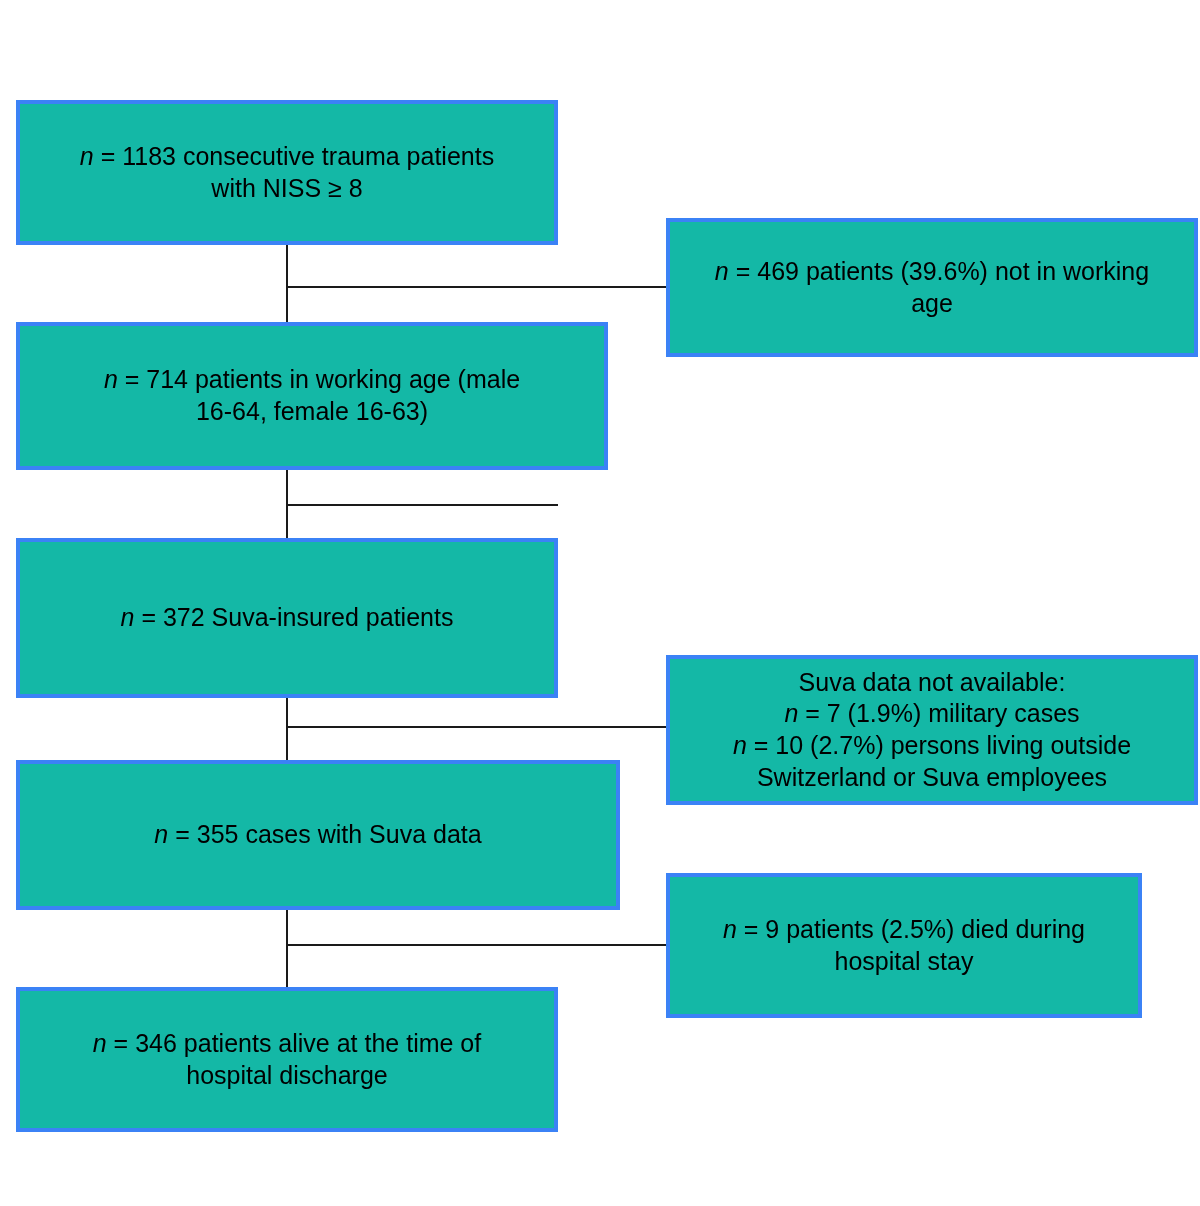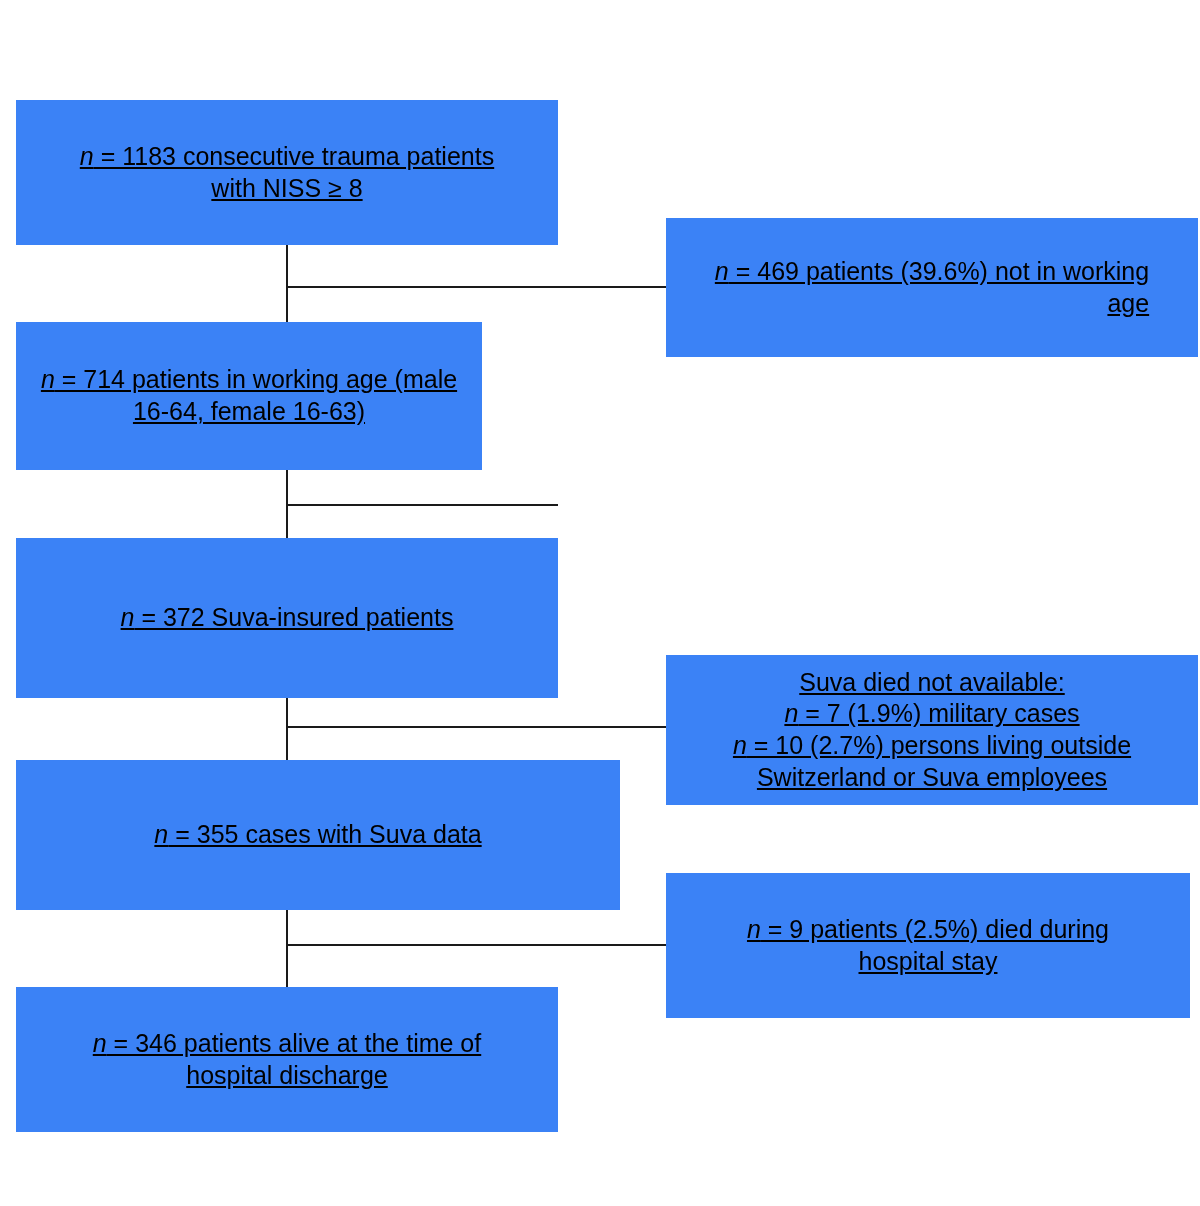--- a/index.html
+++ b/index.html
@@ -12,27 +12,26 @@
     width: 1200px;
     height: 1206px;
     background: #ffffff;
     font-family: "Liberation Sans", sans-serif;
     overflow: hidden;
   }
   .node-box {
     position: absolute;
     box-sizing: border-box;
     border: 4px solid #3b82f6;
-    background: #3b82f6;
+    background: #14b8a6;
     display: flex;
     align-items: center;
     justify-content: center;
     text-align: center;
     z-index: 2;
-    text-decoration: underline;
   }
   .node-text {
     font-size: 25px;
     line-height: 1.27;
     color: #000000;
     padding: 0 14px;
     white-space: pre-line;
   }
   .node-text em {
     font-style: italic;
@@ -60,49 +59,49 @@
   <div class="connector h-line" style="left:286px; top:726px; width:381px;"></div>
 
   <div class="connector v-line" style="left:286px; top:910px; height:77px;"></div>
   <div class="connector h-line" style="left:286px; top:944px; width:381px;"></div>
 
   <div class="node-box" style="left:16px; top:100px; width:542px; height:145px;">
     <div class="node-text"><em>n</em><span> = 1183 consecutive trauma patients
 with NISS ≥ 8</span></div>
   </div>
 
-  <div class="node-box" style="left:16px; top:322px; width:466px; height:148px;">
+  <div class="node-box" style="left:16px; top:322px; width:592px; height:148px;">
     <div class="node-text"><em>n</em><span> = 714 patients in working age (male
 16-64, female 16-63)</span></div>
   </div>
 
   <div class="node-box" style="left:16px; top:538px; width:542px; height:160px;">
     <div class="node-text"><em>n</em><span> = 372 Suva-insured patients</span></div>
   </div>
 
   <div class="node-box" style="left:16px; top:760px; width:604px; height:150px;">
     <div class="node-text"><em>n</em><span> = 355 cases with Suva data</span></div>
   </div>
 
   <div class="node-box" style="left:16px; top:987px; width:542px; height:145px;">
     <div class="node-text"><em>n</em><span> = 346 patients alive at the time of
 hospital discharge</span></div>
   </div>
 
-  <div class="node-box" style="left:666px; top:218px; width:532px; height:139px;text-align:right;">
+  <div class="node-box" style="left:666px; top:218px; width:532px; height:139px;">
     <div class="node-text"><em>n</em><span> = 469 patients (39.6%) not in working
 age</span></div>
   </div>
 
 
   <div class="node-box" style="left:666px; top:655px; width:532px; height:150px;">
-    <div class="node-text"><span>Suva died not available:</span>
+    <div class="node-text"><span>Suva data not available:</span>
 <em>n</em><span> = 7 (1.9%) military cases</span>
 <em>n</em><span> = 10 (2.7%) persons living outside
 Switzerland or Suva employees</span></div>
   </div>
 
-  <div class="node-box" style="left:666px; top:873px; width:524px; height:145px;">
+  <div class="node-box" style="left:666px; top:873px; width:476px; height:145px;">
     <div class="node-text"><em>n</em><span> = 9 patients (2.5%) died during
 hospital stay</span></div>
   </div>
 
 </div>
 
 </body></html>

